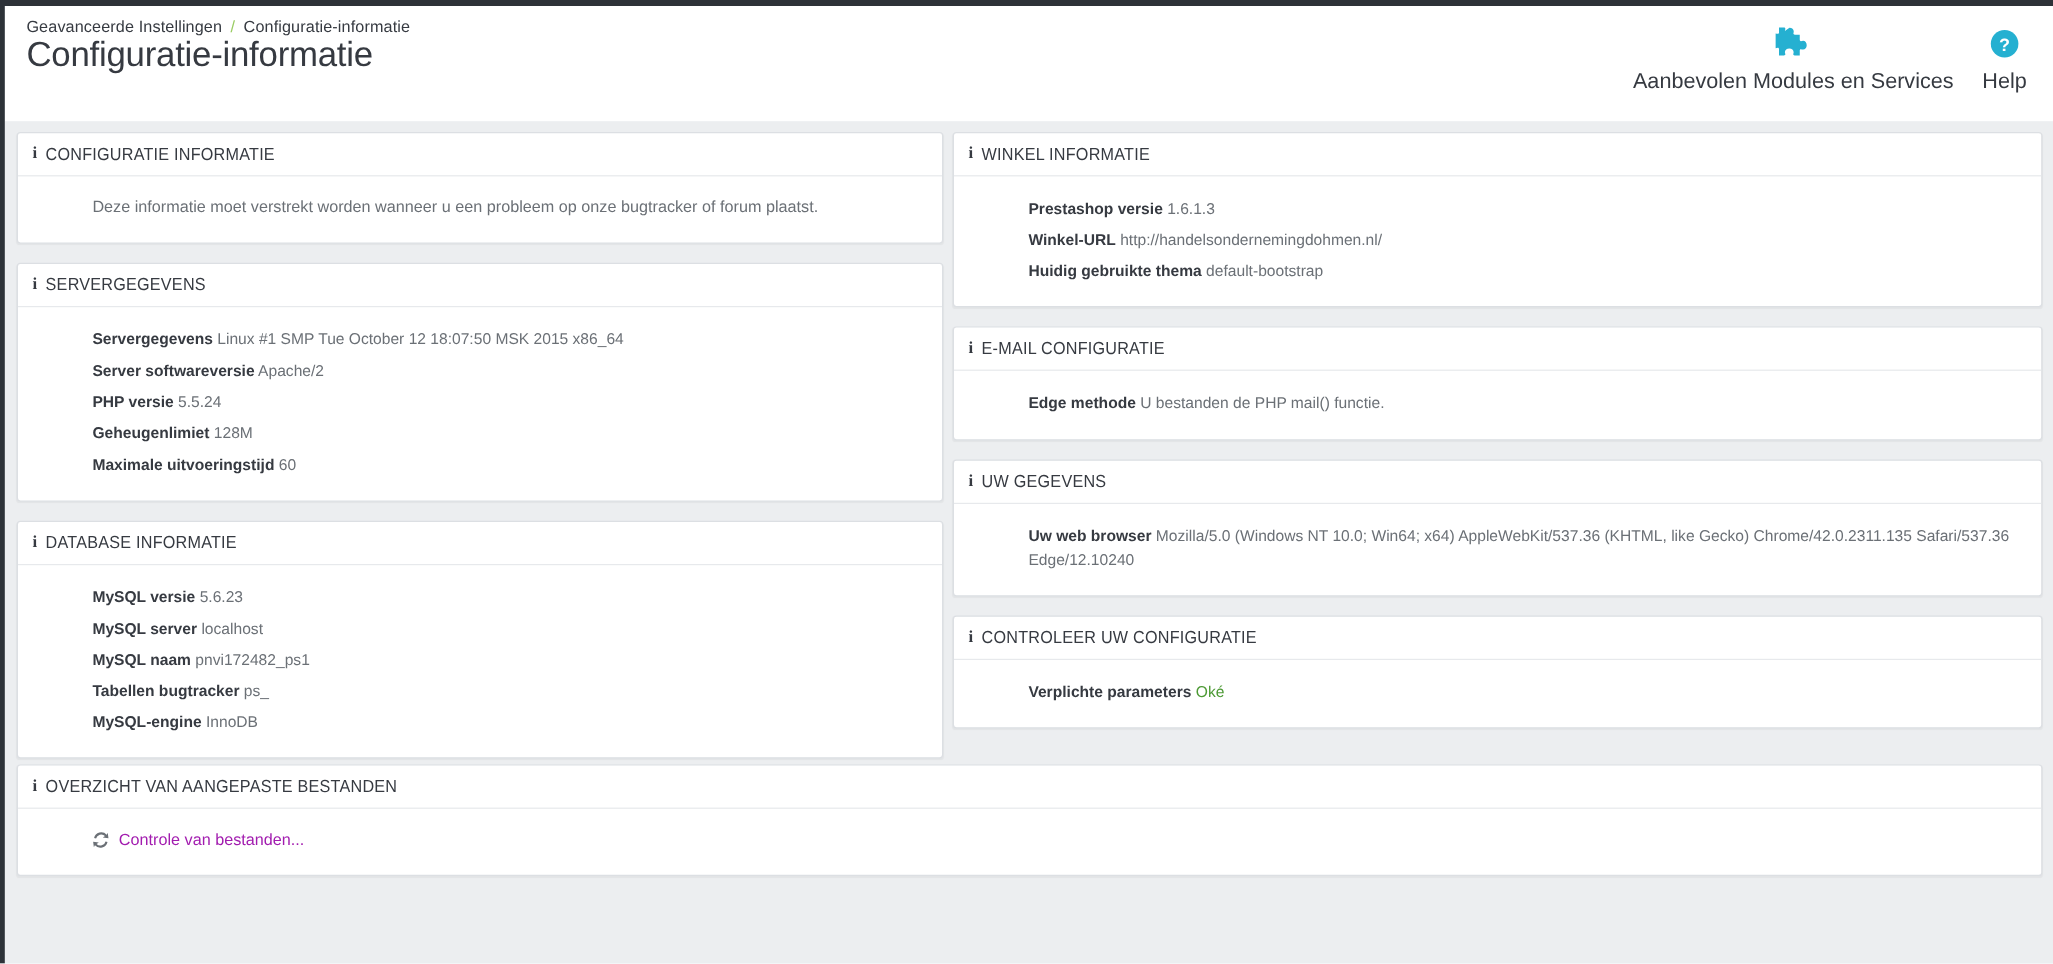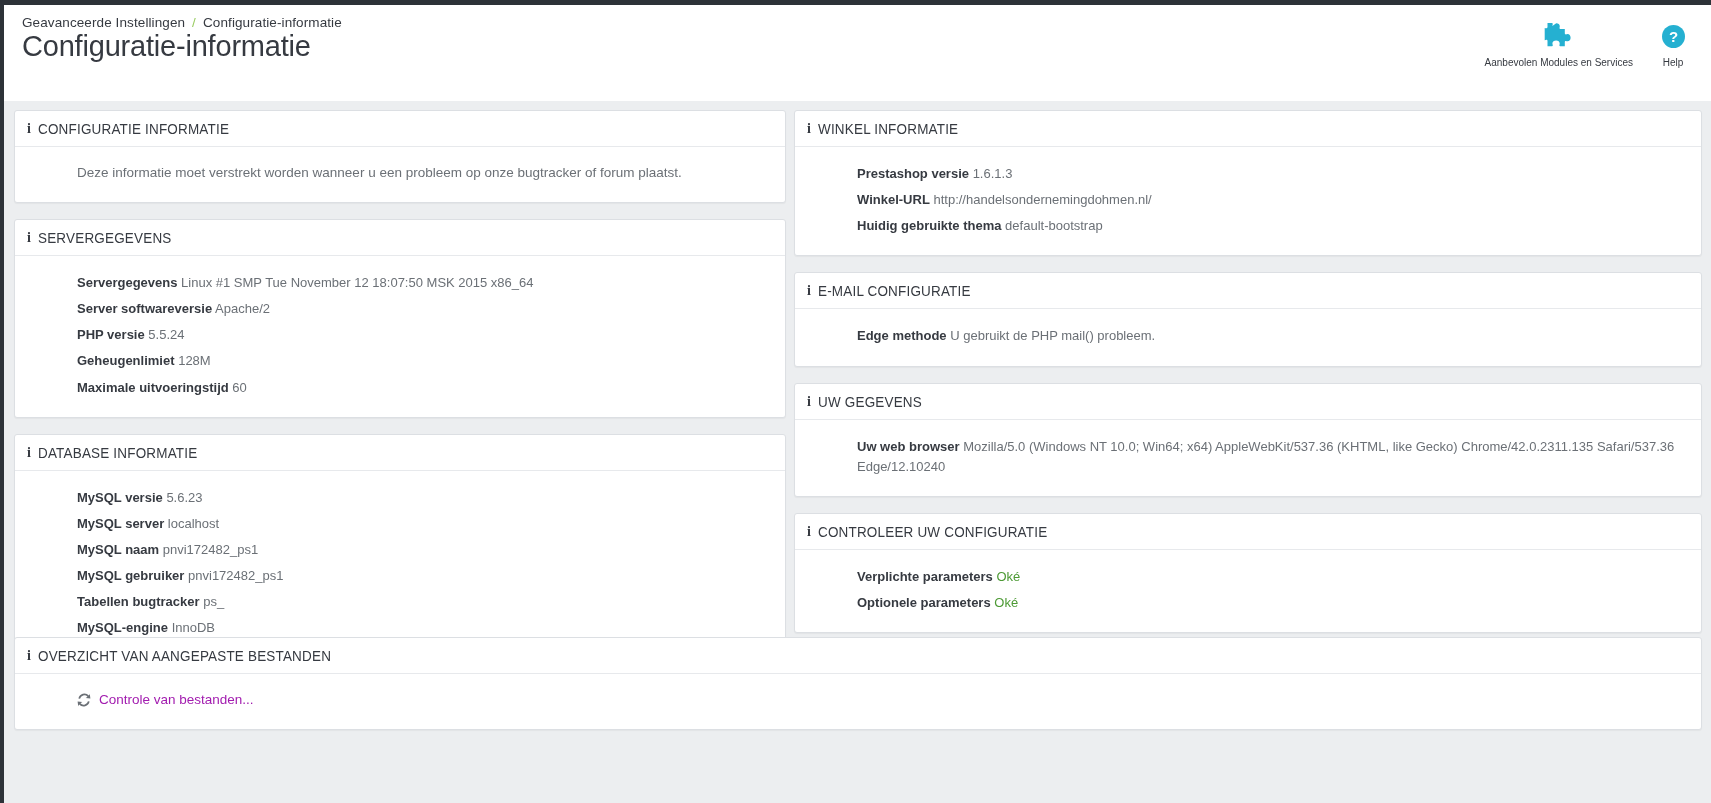--- a/index.html
+++ b/index.html
@@ -18,21 +18,21 @@
   
   .header { position: absolute; top: 5px; left: 4px; width: 1707px; height: 108px; background: #ffffff; }
   .breadcrumb { position: absolute; top: 10px; left: 18px; font-size: 13.5px; color: #363a41; letter-spacing: .1px; white-space: nowrap; }
   .breadcrumb a { color: #363a41; text-decoration: none; }
   .bc-sep { color: #9acc63; margin: 0 7px; }
   .page-title { position: absolute; top: 25px; left: 18px; font-size: 29px; font-weight: 400; color: #363a41; letter-spacing: -.2px; white-space: nowrap; }
 
   .header-actions { position: absolute; top: 14px; right: 10px; display: flex; align-items: flex-start; gap: 0; }
   .hact { display: flex; flex-direction: column; align-items: center; cursor: pointer; padding: 0 12px; min-width: 56px; }
   .hact .ic { height: 34px; display: flex; align-items: center; justify-content: center; }
-  .hact .lbl { margin-top: 4px; font-size: 10px; color: #363a41; white-space: nowrap; }
+  .hact .lbl { margin-top: 4px; font-size: 18px; color: #363a41; white-space: nowrap; }
 
   
   .content { position: absolute; top: 101px; left: 4px; width: 1707px; bottom: 0; background: #eceef0; }
   .col-left  { position: absolute; left: 10px;  top: 9px; width: 772px; }
   .col-right { position: absolute; left: 790px; top: 9px; width: 908px; }
   .col-full  { position: absolute; left: 10px;  top: 536px; width: 1688px; }
 
   .panel { background: #ffffff; border: 1px solid #dcdfe3; border-radius: 3px; box-shadow: 0 1px 1px rgba(0,0,0,.045); margin-bottom: 16px; }
   .panel-head { display: flex; align-items: center; gap: 7px; padding: 10px 14px 9px 12px; border-bottom: 1px solid #e7e9ec; }
   .panel-head .ptitle { font-size: 14.5px; color: #363a41; letter-spacing: .2px; font-weight: 400; font-stretch: condensed; transform: scaleX(.93); transform-origin: left center; white-space: nowrap; }
@@ -98,38 +98,37 @@
           <div class="intro">Deze informatie moet verstrekt worden wanneer u een probleem op onze bugtracker of forum plaatst.</div>
         </div>
       </div>
 
       <div class="panel">
         <div class="panel-head">
           <span class="info-i">i</span>
           <span class="ptitle">SERVERGEGEVENS</span>
         </div>
         <div class="panel-body">
-          <div class="kv"><span class="k">Servergegevens</span> <span class="v">Linux #1 SMP Tue November 12 18:07:50 MSK 2015 x86_64</span></div>
+          <div class="kv"><span class="k">Servergegevens</span> <span class="v">Linux #1 SMP Tue October 12 18:07:50 MSK 2015 x86_64</span></div>
           <div class="kv"><span class="k">Server softwareversie</span> <span class="v">Apache/2</span></div>
           <div class="kv"><span class="k">PHP versie</span> <span class="v">5.5.24</span></div>
           <div class="kv"><span class="k">Geheugenlimiet</span> <span class="v">128M</span></div>
           <div class="kv"><span class="k">Maximale uitvoeringstijd</span> <span class="v">60</span></div>
         </div>
       </div>
 
       <div class="panel">
         <div class="panel-head">
           <span class="info-i">i</span>
           <span class="ptitle">DATABASE INFORMATIE</span>
         </div>
         <div class="panel-body">
           <div class="kv"><span class="k">MySQL versie</span> <span class="v">5.6.23</span></div>
           <div class="kv"><span class="k">MySQL server</span> <span class="v">localhost</span></div>
           <div class="kv"><span class="k">MySQL naam</span> <span class="v">pnvi172482_ps1</span></div>
-          <div class="kv"><span class="k">MySQL gebruiker</span> <span class="v">pnvi172482_ps1</span></div>
           <div class="kv"><span class="k">Tabellen bugtracker</span> <span class="v">ps_</span></div>
           <div class="kv"><span class="k">MySQL-engine</span> <span class="v">InnoDB</span></div>
         </div>
       </div>
 
     </div>
 
     <div class="col-right">
 
       <div class="panel">
@@ -143,42 +142,41 @@
           <div class="kv"><span class="k">Huidig gebruikte thema</span> <span class="v">default-bootstrap</span></div>
         </div>
       </div>
 
       <div class="panel">
         <div class="panel-head">
           <span class="info-i">i</span>
           <span class="ptitle">E-MAIL CONFIGURATIE</span>
         </div>
         <div class="panel-body">
-          <div class="kv"><span class="k">Edge methode</span> <span class="v">U gebruikt de PHP mail() probleem.</span></div>
+          <div class="kv"><span class="k">Edge methode</span> <span class="v">U bestanden de PHP mail() functie.</span></div>
         </div>
       </div>
 
       <div class="panel">
         <div class="panel-head">
           <span class="info-i">i</span>
           <span class="ptitle">UW GEGEVENS</span>
         </div>
         <div class="panel-body">
           <div class="kv"><span class="k">Uw web browser</span> <span class="v">Mozilla/5.0 (Windows NT 10.0; Win64; x64) AppleWebKit/537.36 (KHTML, like Gecko) Chrome/42.0.2311.135 Safari/537.36 Edge/12.10240</span></div>
         </div>
       </div>
 
       <div class="panel">
         <div class="panel-head">
           <span class="info-i">i</span>
           <span class="ptitle">CONTROLEER UW CONFIGURATIE</span>
         </div>
         <div class="panel-body">
           <div class="kv"><span class="k">Verplichte parameters</span> <span class="v ok">Oké</span></div>
-          <div class="kv"><span class="k">Optionele parameters</span> <span class="v ok">Oké</span></div>
         </div>
       </div>
 
     </div>
 
     <div class="col-full">
       <div class="panel">
         <div class="panel-head">
           <span class="info-i">i</span>
           <span class="ptitle">OVERZICHT VAN AANGEPASTE BESTANDEN</span>

